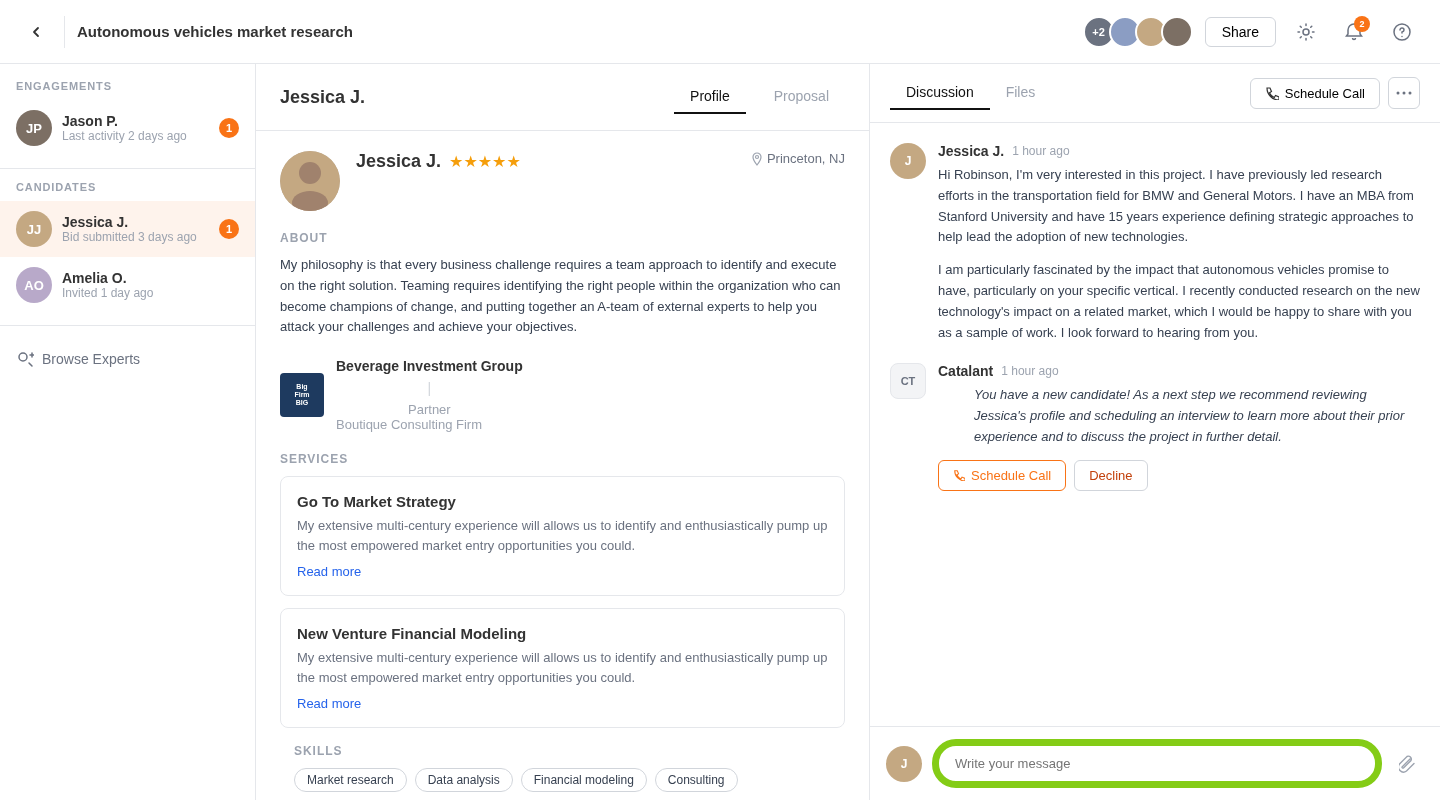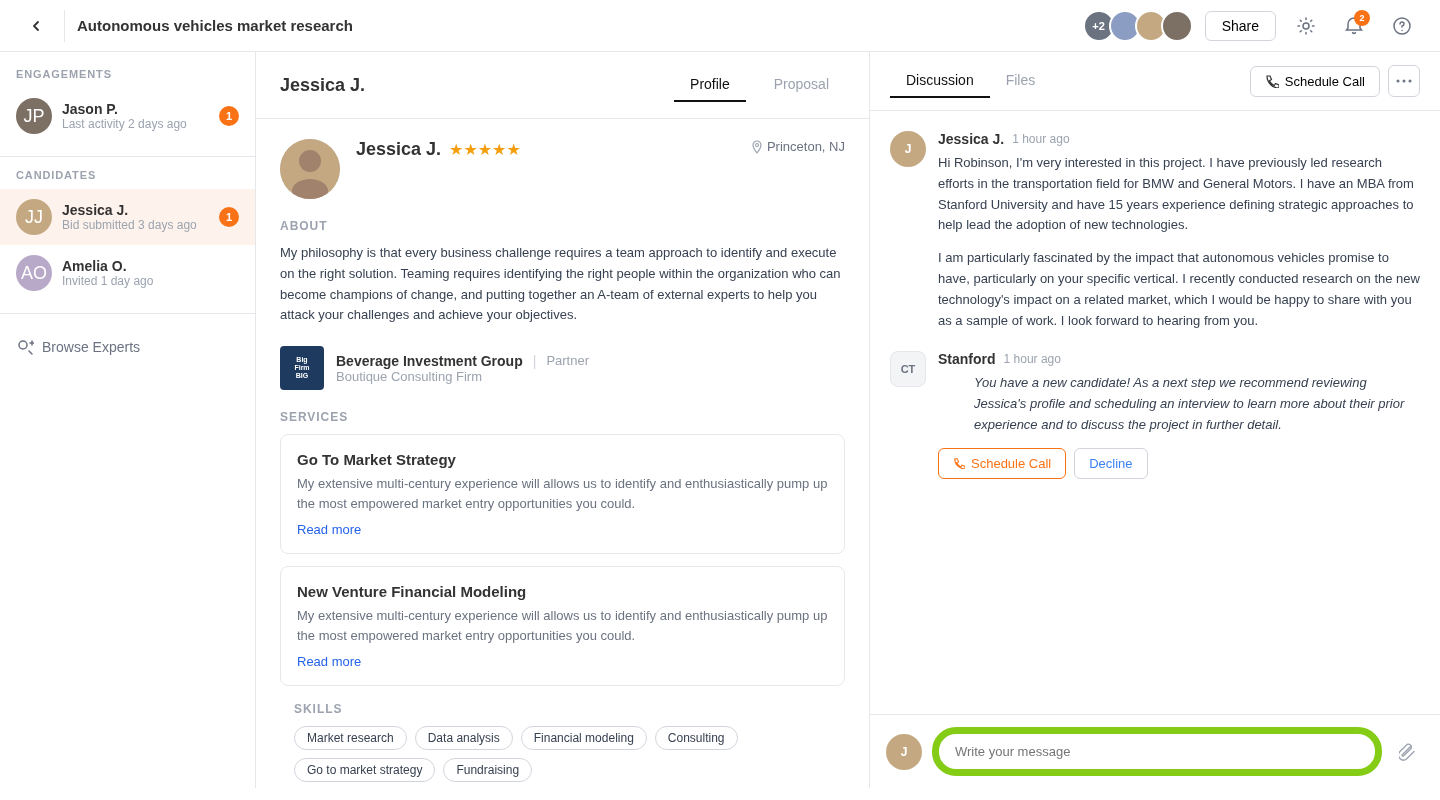--- a/index.html
+++ b/index.html
@@ -1,38 +1,38 @@
 <!DOCTYPE html>
 <html><head>
   <meta charset="utf-8">
   <style>
     * { box-sizing: border-box; margin: 0; padding: 0; }
     body { font-family: -apple-system, BlinkMacSystemFont, 'Segoe UI', sans-serif; font-size: 14px; color: #333; background: #fff; height: 800px; overflow: hidden; }
 
     
-    .topbar { display: flex; align-items: center; height: 52px; border-bottom: 1px solid #e5e7eb; padding: 0 20px; gap: 12px; }
+    .topbar { display: flex; align-items: center; height: 64px; border-bottom: 1px solid #e5e7eb; padding: 0 20px; gap: 12px; }
     .topbar-back { width: 32px; height: 32px; display: flex; align-items: center; justify-content: center; cursor: pointer; border-radius: 4px; }
     .topbar-title { font-size: 15px; font-weight: 600; flex: 1; }
     .avatar-stack { display: flex; align-items: center; }
     .avatar-bubble { width: 32px; height: 32px; border-radius: 50%; border: 2px solid #fff; margin-left: -6px; overflow: hidden; display: flex; align-items: center; justify-content: center; font-size: 11px; font-weight: 600; color: #fff; }
     .avatar-bubble:first-child { margin-left: 0; }
     .plus-badge { background: #6b7280; color: #fff; font-size: 11px; font-weight: 600; border-radius: 50%; width: 32px; height: 32px; display: flex; align-items: center; justify-content: center; border: 2px solid #fff; margin-left: -6px; }
     .share-btn { border: 1px solid #d1d5db; background: #fff; padding: 6px 16px; border-radius: 6px; font-size: 14px; font-weight: 500; cursor: pointer; }
     .icon-btn { width: 36px; height: 36px; display: flex; align-items: center; justify-content: center; cursor: pointer; color: #6b7280; position: relative; }
     .notif-badge { position: absolute; top: 2px; right: 2px; background: #f97316; color: #fff; font-size: 9px; font-weight: 700; border-radius: 50%; width: 16px; height: 16px; display: flex; align-items: center; justify-content: center; }
     .separator { width: 1px; height: 32px; background: #e5e7eb; }
 
     
     .main-layout { display: flex; height: calc(800px - 64px); }
 
     
     .sidebar { width: 256px; border-right: 1px solid #e5e7eb; overflow-y: auto; padding: 16px 0; flex-shrink: 0; }
     .sidebar-section-label { font-size: 11px; font-weight: 600; color: #9ca3af; letter-spacing: 0.08em; padding: 0 16px 8px; text-transform: uppercase; }
     .sidebar-engagement { padding: 10px 16px; display: flex; align-items: center; gap: 10px; cursor: pointer; }
-    .eng-avatar { width: 36px; height: 36px; border-radius: 50%; background: #9ca3af; flex-shrink: 0; display: flex; align-items: center; justify-content: center; color: #fff; font-size: 18px; font-weight: 400; overflow: hidden; text-align: right; }
+    .eng-avatar { width: 36px; height: 36px; border-radius: 50%; background: #9ca3af; flex-shrink: 0; display: flex; align-items: center; justify-content: center; color: #fff; font-size: 13px; font-weight: 700; overflow: hidden; text-align: right; }
     .eng-info { flex: 1; }
     .eng-name { font-size: 14px; font-weight: 600; }
     .eng-sub { font-size: 12px; color: #9ca3af; }
     .eng-badge { background: #f97316; color: #fff; border-radius: 50%; width: 20px; height: 20px; display: flex; align-items: center; justify-content: center; font-size: 11px; font-weight: 700; flex-shrink: 0; }
     .sidebar-divider { height: 1px; background: #e5e7eb; margin: 12px 0; }
     .sidebar-candidates-label { font-size: 11px; font-weight: 600; color: #9ca3af; letter-spacing: 0.08em; padding: 0 16px 8px; text-transform: uppercase; }
     .candidate-item { padding: 10px 16px; display: flex; align-items: center; gap: 10px; cursor: pointer; }
     .candidate-item.active { background: #fef3ec; }
     .browse-experts { padding: 12px 16px; display: flex; align-items: center; gap: 8px; cursor: pointer; color: #6b7280; }
     .browse-label { font-size: 14px; font-weight: 500; }
@@ -82,21 +82,21 @@
     .msg-avatar { width: 36px; height: 36px; border-radius: 50%; flex-shrink: 0; display: flex; align-items: center; justify-content: center; font-size: 12px; font-weight: 700; color: #fff; }
     .msg-header { display: flex; align-items: center; gap: 8px; margin-bottom: 6px; }
     .msg-name { font-size: 14px; font-weight: 600; }
     .msg-time { font-size: 12px; color: #9ca3af; }
     .msg-body { font-size: 13px; color: #374151; line-height: 1.6; }
     .msg-body p + p { margin-top: 12px; }
     .catalant-badge { width: 36px; height: 36px; border-radius: 8px; background: #f3f4f6; border: 1px solid #e5e7eb; flex-shrink: 0; display: flex; align-items: center; justify-content: center; font-size: 11px; font-weight: 700; color: #6b7280; }
     .catalant-msg { font-size: 13px; color: #374151; line-height: 1.6; font-style: italic; margin-bottom: 12px; margin-left: 36px; }
     .msg-actions { display: flex; gap: 8px; margin-top: 12px; }
     .action-btn-primary { display: flex; align-items: center; gap: 6px; background: #fff; border: 1px solid #f97316; color: #f97316; padding: 7px 14px; border-radius: 6px; font-size: 13px; font-weight: 500; cursor: pointer; }
-    .action-btn-secondary { background: #fff; border: 1px solid #d1d5db; color: #3b82f6; padding: 7px 14px; border-radius: 6px; font-size: 13px; font-weight: 500; cursor: pointer; }
+    .action-btn-secondary { background: #fff; border: 1px solid #d1d5db; color: #c2410c; padding: 7px 14px; border-radius: 6px; font-size: 13px; font-weight: 500; cursor: pointer; }
     .message-input-area { border-top: 1px solid #e5e7eb; padding: 12px 16px; display: flex; align-items: center; gap: 10px; }
     .msg-input { flex: 1; border: 7px solid #84cc16; border-radius: 24px; padding: 10px 16px; font-size: 13px; color: #9ca3af; outline: none; }
     .attach-btn { width: 32px; height: 32px; display: flex; align-items: center; justify-content: center; cursor: pointer; color: #9ca3af; }
 
     
     ::-webkit-scrollbar { width: 4px; }
     ::-webkit-scrollbar-track { background: transparent; }
     ::-webkit-scrollbar-thumb { background: #d1d5db; border-radius: 2px; }
   </style>
 </head>
@@ -212,21 +212,21 @@
       </div>
 
       <div class="section-title">ABOUT</div>
       <div class="about-text">My philosophy is that every business challenge requires a team approach to identify and execute on the right solution.  Teaming requires identifying the right people within the organization who can become champions of change, and putting together an A-team of external experts to help you attack your challenges and achieve your objectives.</div>
 
       <div class="company-row">
         <div class="company-logo">
           <span style="font-size:7px;line-height:1.2;text-align:center;">Big<br>Firm<br>BIG</span>
         </div>
         <div>
-          <div style="display:flex;align-items:center;gap:6px;">
+          <div style="display:flex;align-items:center;gap:6px;flex-direction:column;">
             <span class="company-name">Beverage Investment Group</span>
             <span class="company-separator">|</span>
             <span class="company-role">Partner</span>
           </div>
           <div class="company-role">Boutique Consulting Firm</div>
         </div>
       </div>
 
       <div class="section-title">SERVICES</div>
       <div class="service-card">
@@ -290,21 +290,21 @@
             <p>Hi Robinson, I'm very interested in this project. I have previously led research efforts in the transportation field for BMW and General Motors. I have an MBA from Stanford University and have 15 years experience defining strategic approaches to help lead the adoption of new technologies.</p>
             <p>I am particularly fascinated by the impact that autonomous vehicles promise to have, particularly on your specific vertical. I recently conducted research on the new technology's impact on a related market, which I would be happy to share with you as a sample of work. I look forward to hearing from you.</p>
           </div>
         </div>
       </div>
 
       <div class="message-row">
         <div class="catalant-badge">CT</div>
         <div>
           <div class="msg-header">
-            <span class="msg-name">Stanford</span>
+            <span class="msg-name">Catalant</span>
             <span class="msg-time">1 hour ago</span>
           </div>
           <div class="catalant-msg">You have a new candidate! As a next step we recommend reviewing Jessica's profile and scheduling an interview to learn more about their prior experience and to discuss the project in further detail.</div>
           <div class="msg-actions">
             <button class="action-btn-primary">
               <svg width="12" height="12" viewBox="0 0 14 14" fill="none">
                   <path d="M2 2h3l1.5 3.5-2 1.2a8.5 8.5 0 004.8 4.8L10.5 9.5 14 11v3c-6.6 0-12-5.4-12-12z" stroke="#f97316" stroke-width="1.2"></path>
                 </svg>
               <span>Schedule Call</span>
             </button>

